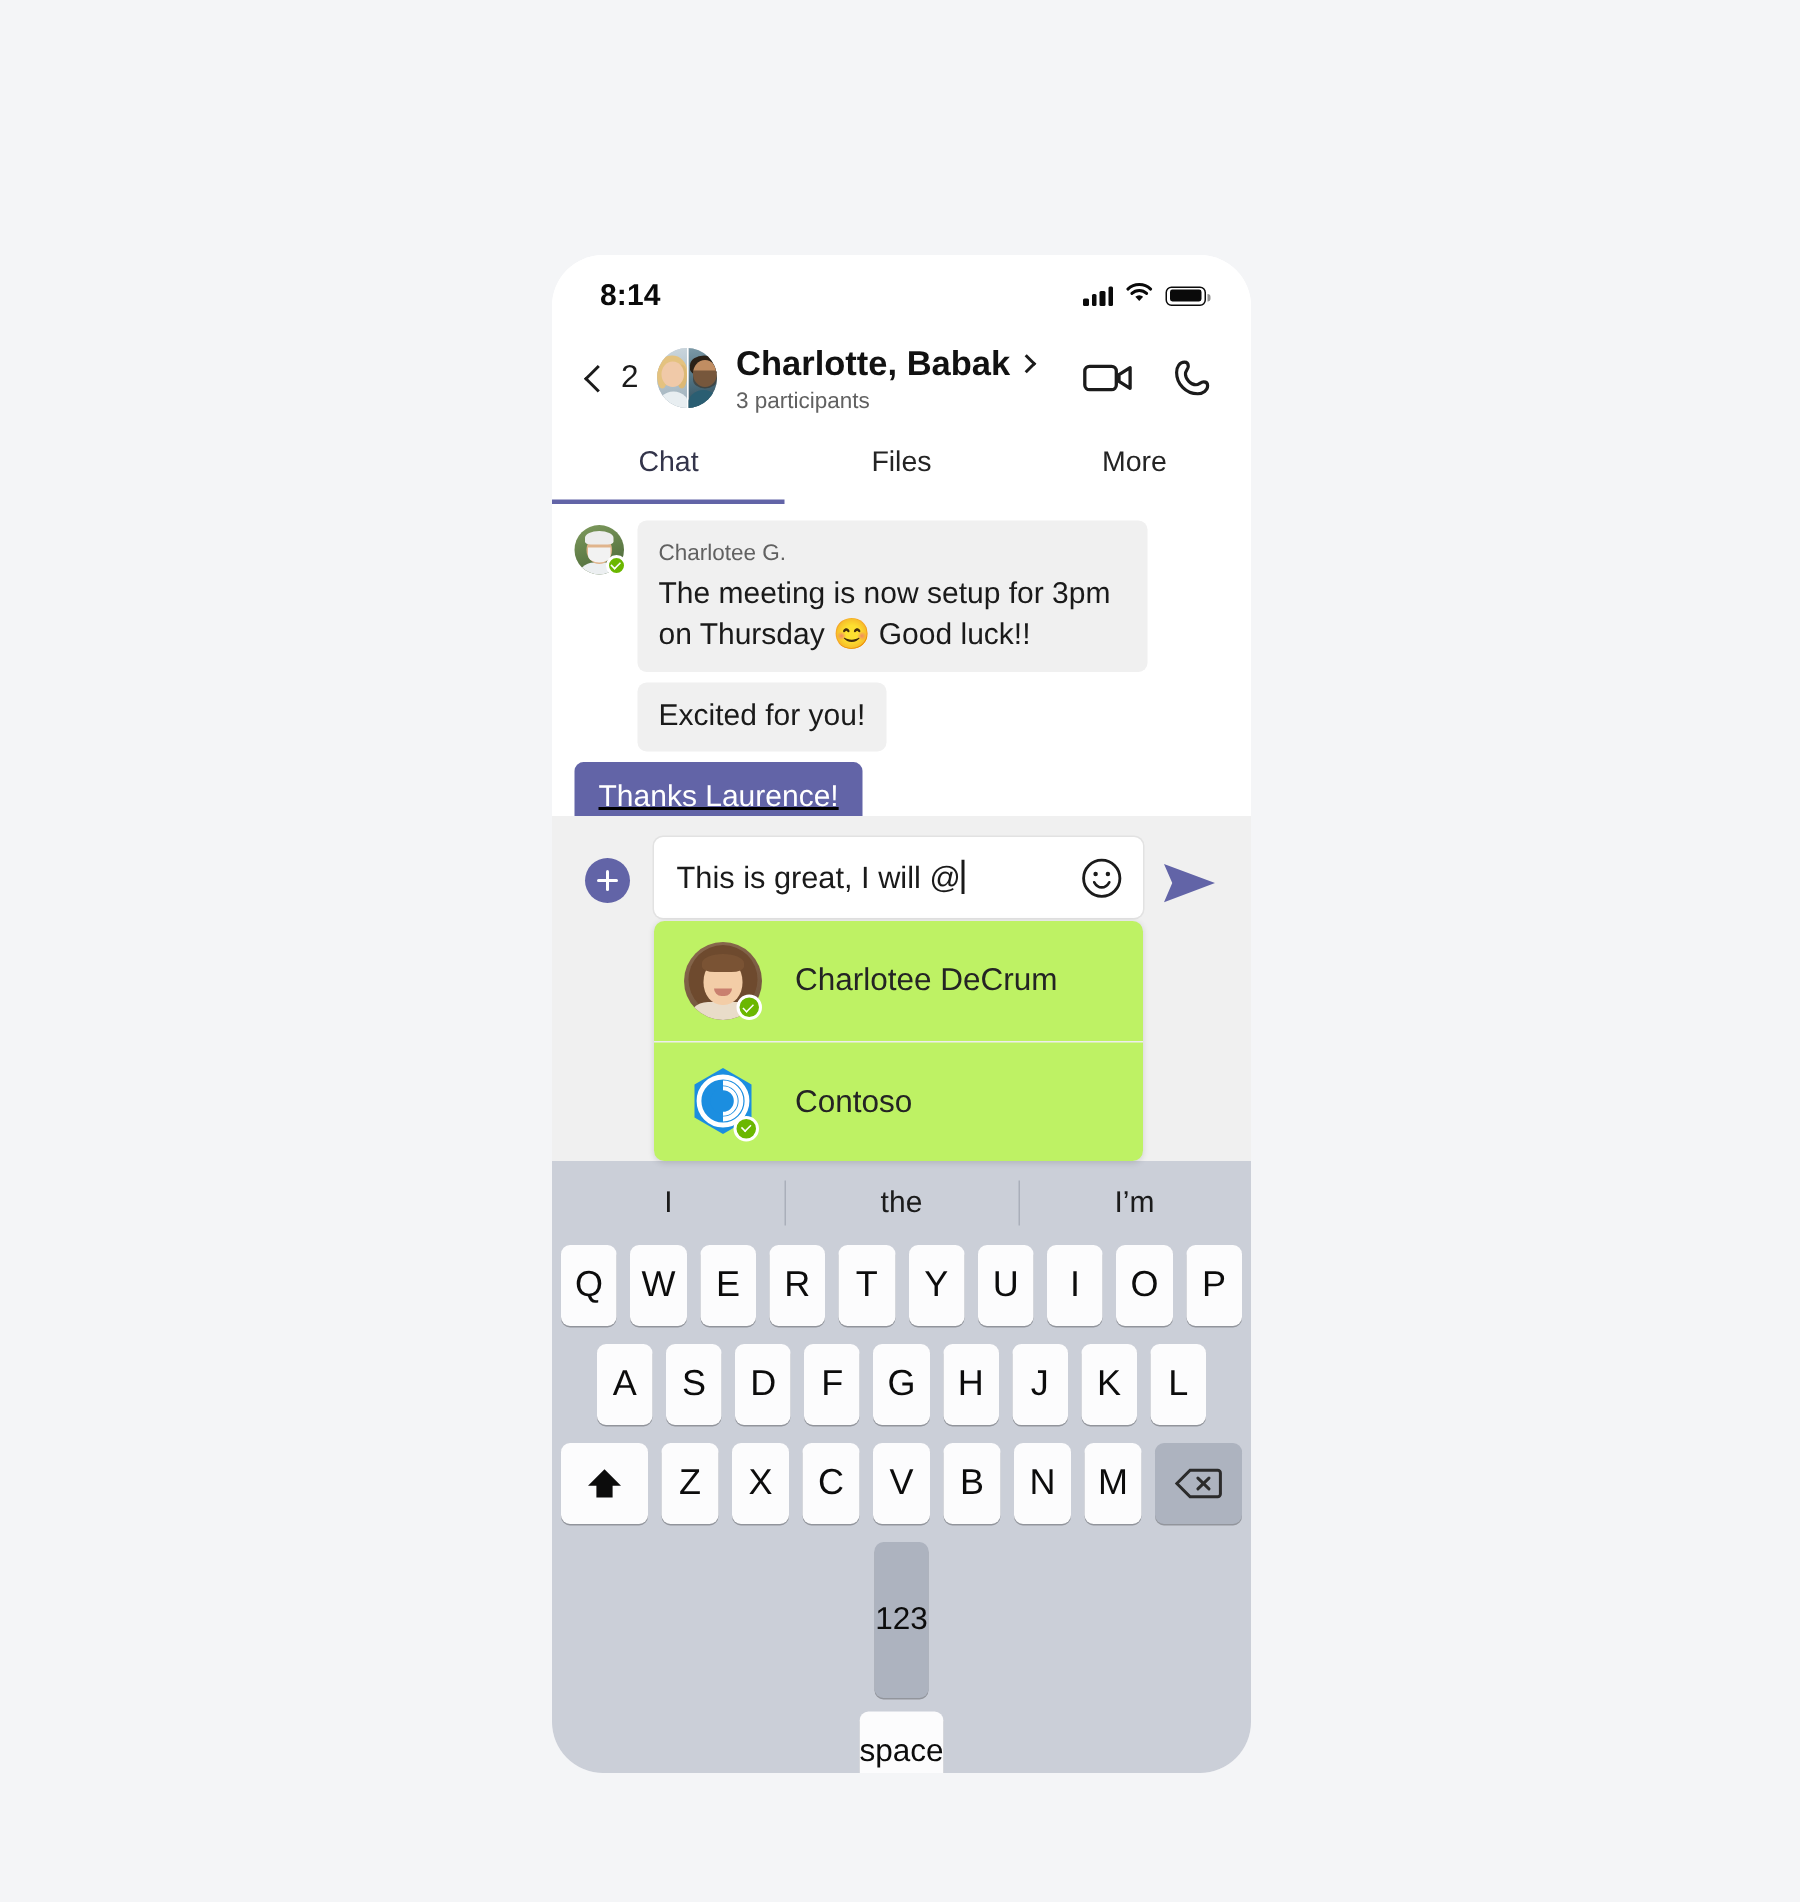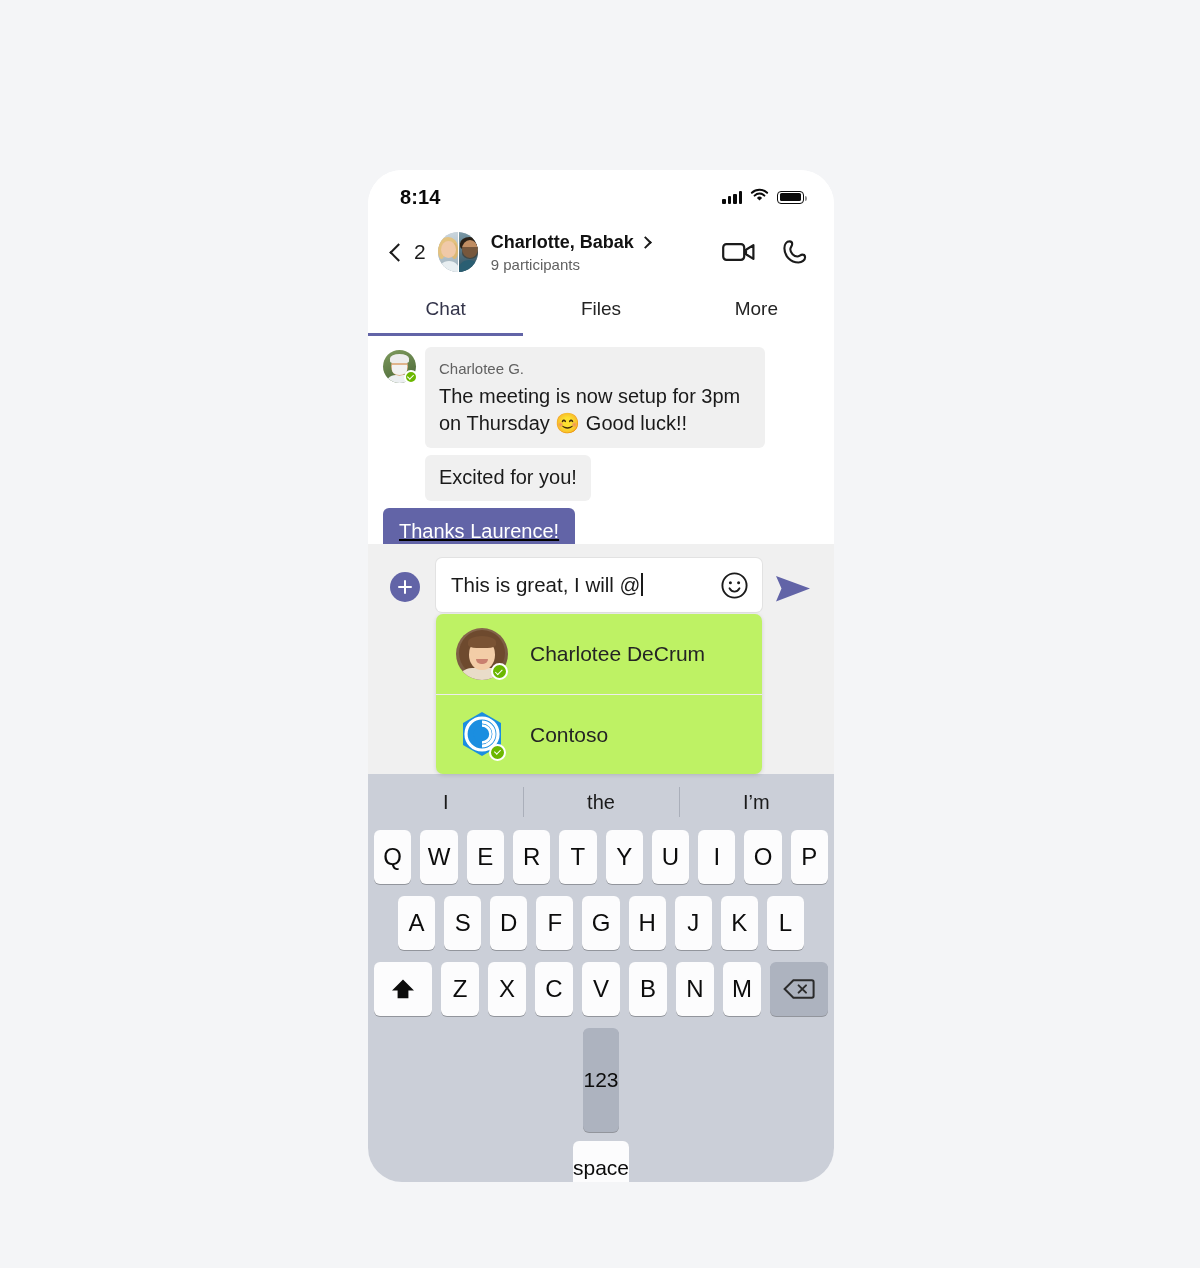--- a/index.html
+++ b/index.html
@@ -125,21 +125,21 @@
   .half.left .hair3      { position:absolute; width:7px; height:16px; left:13px; top:11px; background:#dcb874; border-radius:50%; }
   .half.left .body       { position:absolute; width:22px; height:13px; left:0px; top:29px; background:#e8eef1; border-radius:12px 12px 0 0; }
   .half.right .face-head { width:16px; height:18px; left:3px; top:8px; background:#c08d62; }
   .half.right .hair      { position:absolute; width:19px; height:13px; left:1px; top:5px; background:#2b2117; border-radius:50% 50% 30% 30%; }
   .half.right .beard     { position:absolute; width:16px; height:12px; left:3px; top:15px; background:#3b2c1e; border-radius:0 0 50% 50%; opacity:.55; }
   .half.right .body      { position:absolute; width:22px; height:14px; left:-1px; top:28px; background:#2a5e72; border-radius:12px 12px 0 0; }
 
   .header-text { flex: 1 1 auto; min-width: 0; }
   .header-title-row { display: flex; align-items: center; gap: 7px; }
   .header-title {
-    font-size: 18px;
+    font-size: 23px;
     font-weight: bold;
     color: #121212;
     white-space: nowrap;
   }
   .chev-right-sm {
     width: 9px; height: 9px;
     border-right: 2.2px solid #1b1b1b;
     border-top: 2.2px solid #1b1b1b;
     transform: rotate(45deg);
   }
@@ -483,21 +483,21 @@
           <span class="beard"></span>
             <span class="body"></span>
         </div>
       </div>
 
       <div class="header-text">
         <div class="header-title-row">
           <span class="header-title">Charlotte, Babak</span>
           <span class="chev-right-sm"></span>
         </div>
-        <div class="header-sub">9 participants</div>
+        <div class="header-sub">3 participants</div>
       </div>
 
       <div class="header-actions">
         <span class="hdr-icon">
           <svg width="34" height="24" viewBox="0 0 34 24">
             <rect x="1.2" y="4.2" width="21" height="15.6" rx="3.2" fill="none" stroke="#1b1b1b" stroke-width="2.2"></rect>
             <path d="M24 9.8 31.4 5.1v13.8L24 14.2z" fill="none" stroke="#1b1b1b" stroke-width="2.2" stroke-linejoin="round"></path>
           </svg>
         </span>
         <span class="hdr-icon">

